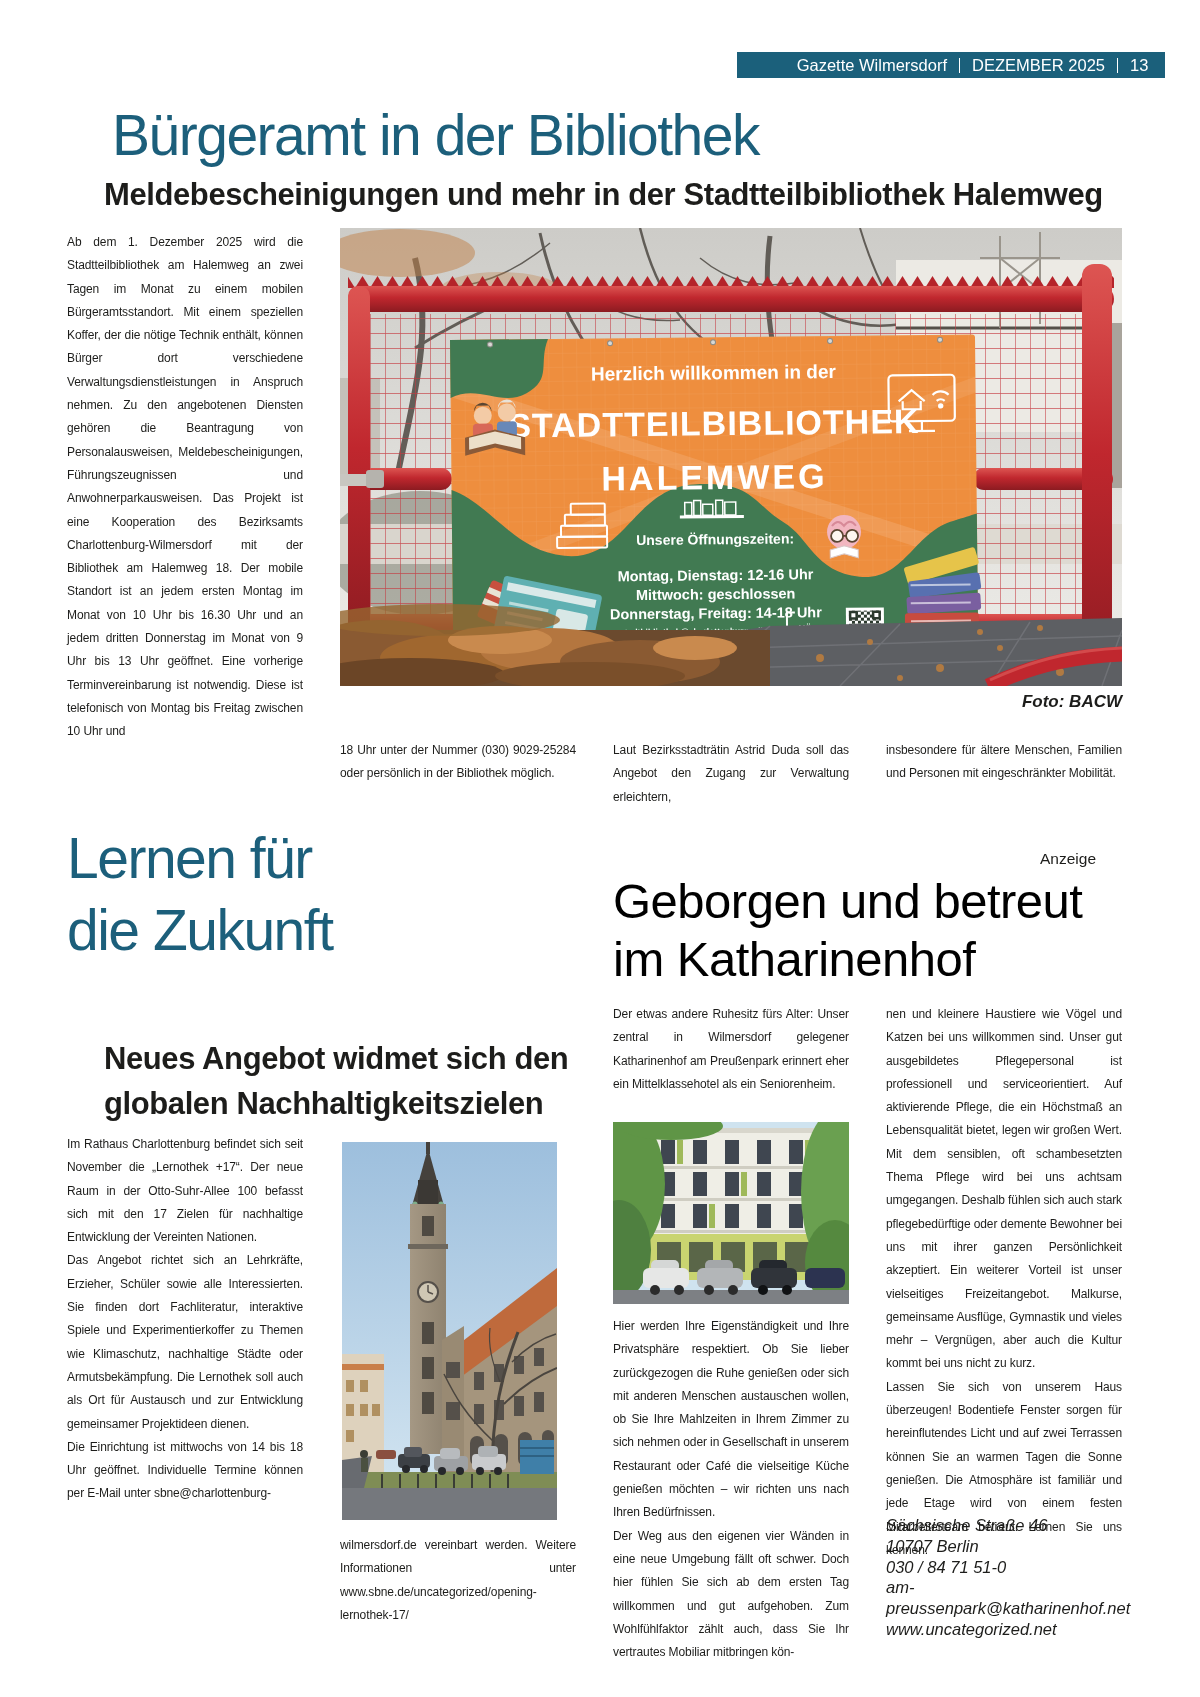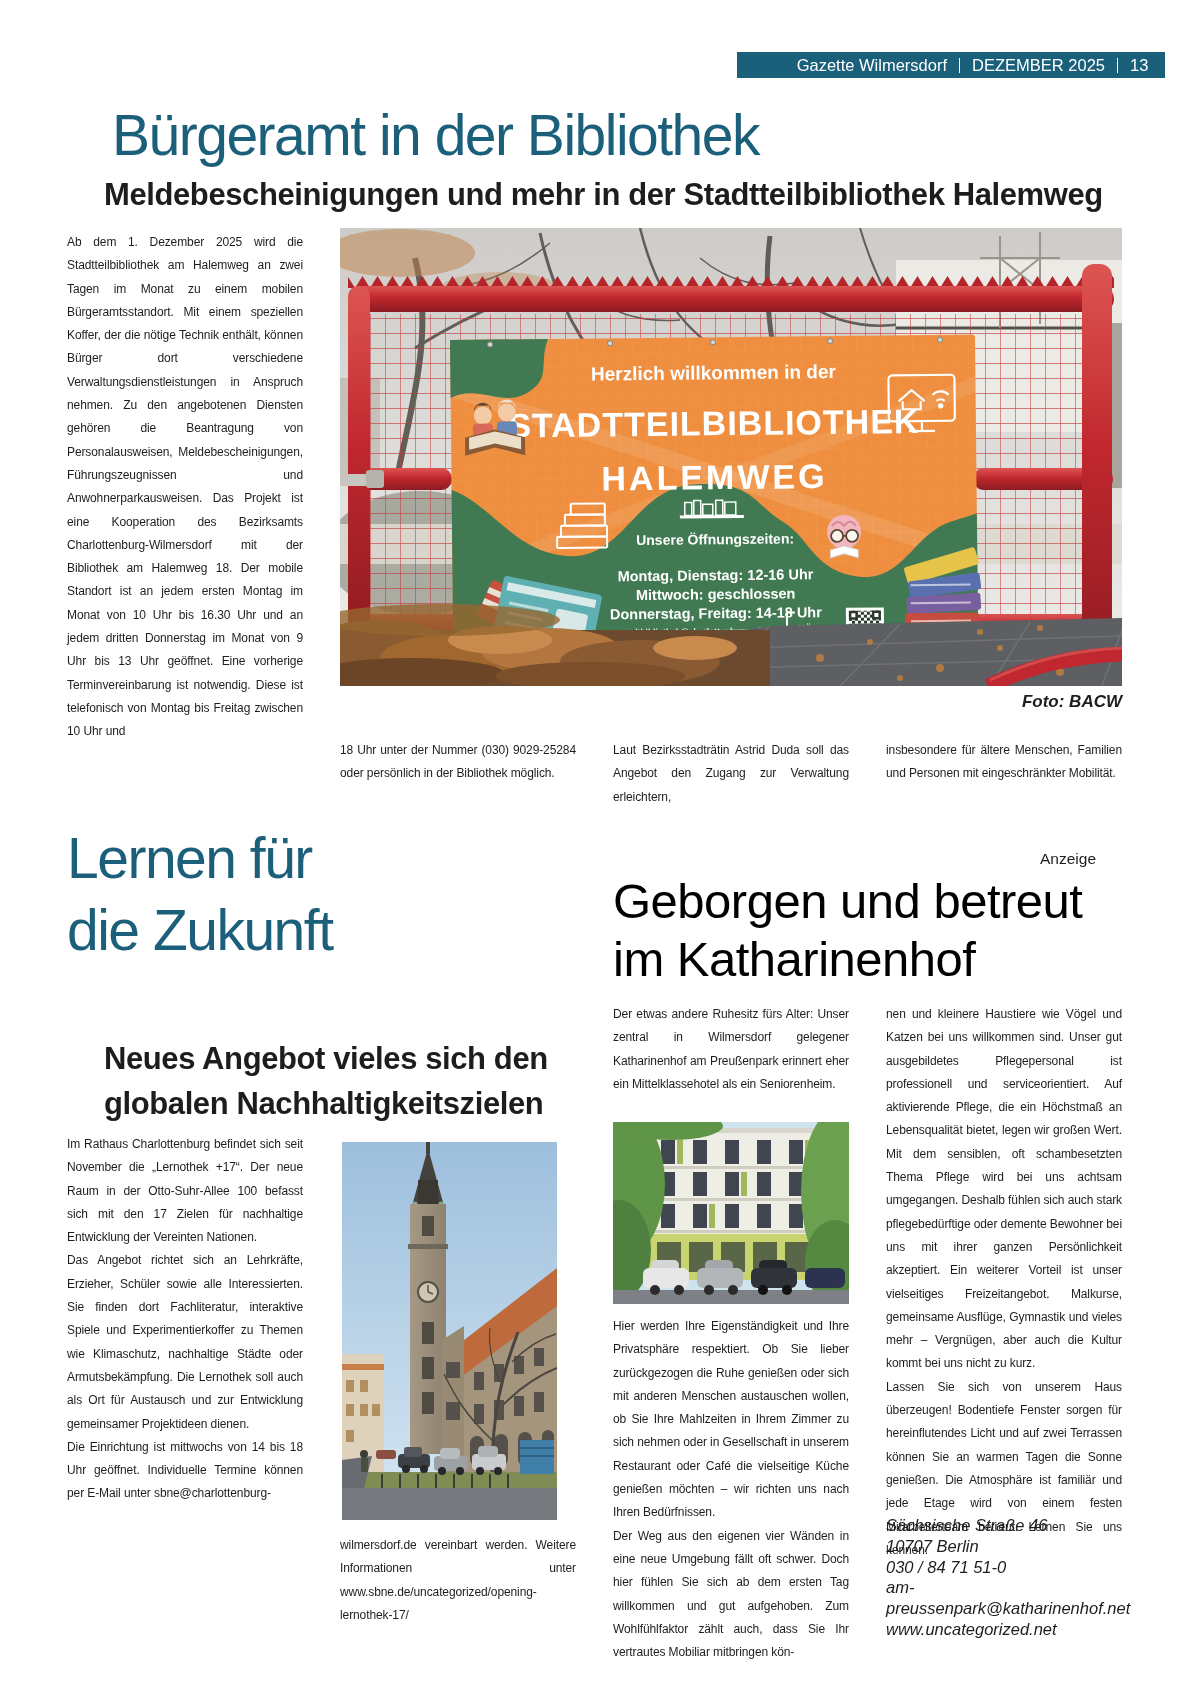--- a/index.html
+++ b/index.html
@@ -258,21 +258,21 @@
   <div class="abs photo-credit" style="left:700px; top:692px; width:422px;">Foto: BACW</div>
 
   <div class="abs body-text" style="left:340px; top:739px; width:236px;">18 Uhr unter der Nummer (030) 9029-25284 oder persönlich in der Bibliothek möglich.</div>
   <div class="abs body-text" style="left:613px; top:739px; width:236px;">Laut Bezirksstadträtin Astrid Duda soll das Angebot den Zugang zur Verwaltung erleichtern,</div>
   <div class="abs body-text" style="left:886px; top:739px; width:236px;">insbesondere für ältere Menschen, Familien und Personen mit eingeschränkter Mobilität.</div>
 
   <div class="abs headline" style="left:67px; top:822px; line-height:72px;">
     <div>Lernen für</div>
     <div>die Zukunft</div>
   </div>
-  <div class="abs subhead" style="left:67px; top:1036px; width:478px;">Neues Angebot vieles sich den globalen Nachhaltigkeitszielen</div>
+  <div class="abs subhead" style="left:67px; top:1036px; width:478px;">Neues Angebot widmet sich den globalen Nachhaltigkeitszielen</div>
 
   <div class="abs body-text" style="left:67px; top:1133px; width:236px;">Im Rathaus Charlottenburg befindet sich seit November die „Lernothek +17“. Der neue Raum in der Otto-Suhr-Allee 100 befasst sich mit den 17 Zielen für nachhaltige Entwicklung der Vereinten Nationen.
 Das Angebot richtet sich an Lehrkräfte, Erzieher, Schüler sowie alle Interessierten. Sie finden dort Fachliteratur, interaktive Spiele und Experimentierkoffer zu Themen wie Klimaschutz, nachhaltige Städte oder Armutsbekämpfung. Die Lernothek soll auch als Ort für Austausch und zur Entwicklung gemeinsamer Projektideen dienen.
 Die Einrichtung ist mittwochs von 14 bis 18 Uhr geöffnet. Individuelle Termine können per E-Mail unter sbne@charlottenburg-</div>
 
   <div class="abs" style="left:342px; top:1142px; width:215px; height:378px;">
     <svg viewBox="0 0 215 378" width="215" height="378">
       <defs>
         <linearGradient id="sky2" x1="0" y1="0" x2="0" y2="1">
           <stop offset="0" stop-color="#9dbfdd"></stop>

